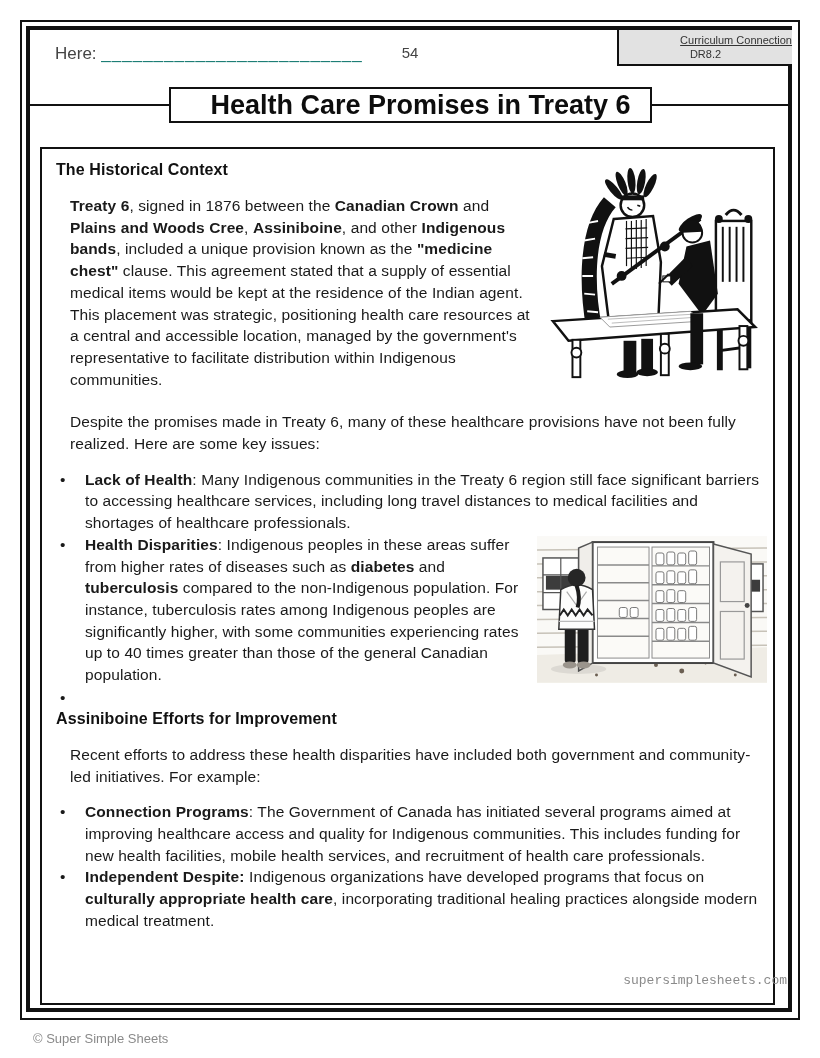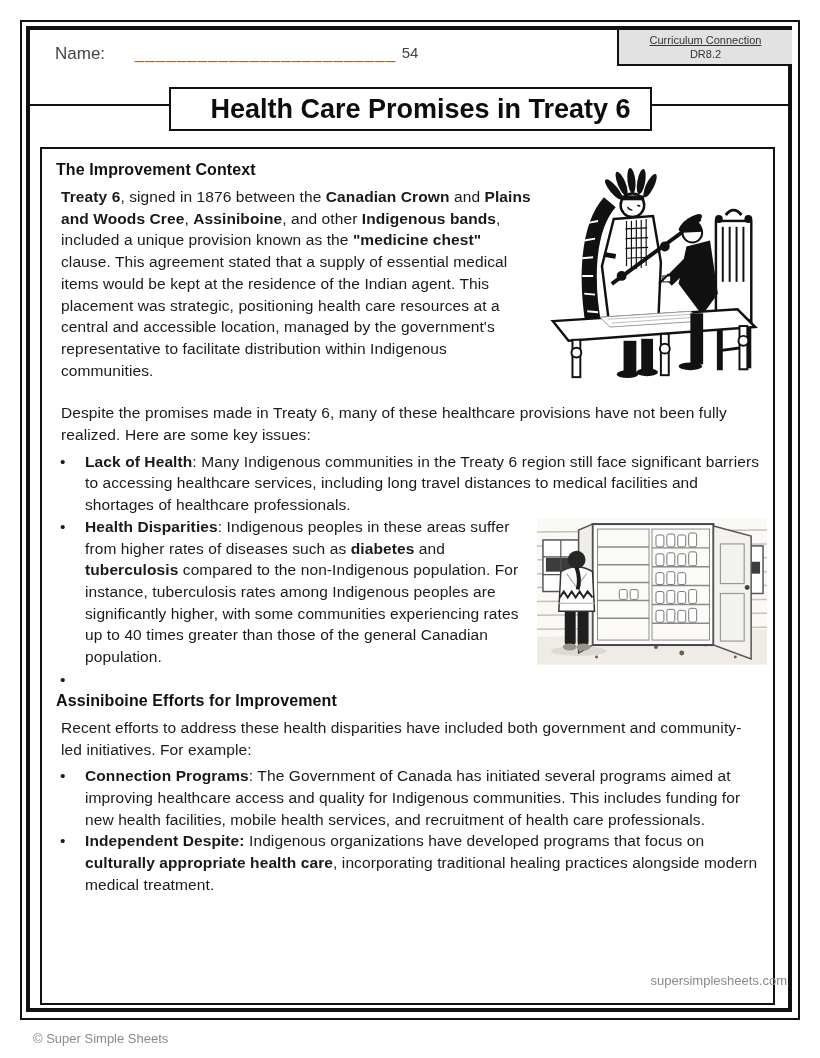--- a/index.html
+++ b/index.html
@@ -5,62 +5,62 @@
   html,body{margin:0;padding:0;background:#fff;}
   .page{position:relative;width:820px;height:1058px;background:#fff;
         font-family:"Liberation Sans",sans-serif;color:#1a1a1a;overflow:hidden;}
   
   .frame-outer{position:absolute;left:20px;top:20px;width:776px;height:996px;
                border:2px solid #111;}
   .frame-inner{position:absolute;left:26px;top:26px;width:758px;height:978px;
                border:4px solid #111;}
   
   .name-row{position:absolute;left:55px;top:44px;font-size:17px;color:#444;}
-  .name-blank{letter-spacing:1px;color:#a16207;margin-left:25px;}
+  .name-blank{letter-spacing:1px;color:#0f766e;}
   .page-num{position:absolute;left:0;top:44px;width:820px;text-align:center;
             font-size:15px;color:#444;}
   .curriculum-box{position:absolute;left:617px;top:30px;width:175px;height:36px;
                   background:#e2e2e2;border:2px solid #111;border-top:none;border-right:none;
                   box-sizing:border-box;text-align:center;font-size:11px;color:#333;
                   padding-top:3px;line-height:14px;}
-  .curriculum-box .cc-title{text-decoration:underline;}
+  .curriculum-box .cc-title{text-decoration:underline;text-align:right;}
   .header-rule{position:absolute;left:30px;top:104px;width:760px;height:2px;background:#111;}
-  .title-box{position:absolute;left:169px;top:87px;width:483px;height:44px;
+  .title-box{position:absolute;left:169px;top:87px;width:483px;height:36px;
              background:#fff;border:2px solid #111;box-sizing:border-box;z-index:2;
              display:flex;align-items:center;justify-content:center;
              font-size:27px;font-weight:bold;color:#0d0d0d;letter-spacing:0px;padding-left:20px;}
   
   .content-box{position:absolute;left:40px;top:147px;width:735px;height:858px;
                border:2px solid #111;box-sizing:border-box;
                padding:10px 6px 8px 14px;overflow:hidden;}
   .sec{clear:both;}
   .sec + .sec{margin-top:21px;}
   .sec-h{font-size:16px;font-weight:bold;margin:0;line-height:22px;color:#111;}
   .body-t{font-size:15.5px;line-height:21.7px;letter-spacing:0.1px;}
-  .para{margin:5px;}
+  .para{margin:14px;}
   .illu{float:right;background:#fff;}
   .illu-1{width:224px;height:220px;margin:4px 0 4px 8px;}
   .illu-2{width:230px;height:147px;margin:2px 0 4px 8px;}
   ul.blist{list-style:none;margin:0;padding:0;}
   ul.blist li{position:relative;padding-left:29px;margin:0;}
   ul.blist li .bdot{position:absolute;left:4px;top:0;}
   li.clear-img{clear:right;}
   
   .footer-l{position:absolute;left:33px;top:1031px;font-size:13px;color:#8a8a8a;}
-  .footer-r{position:absolute;right:33px;top:973px;font-size:13px;color:#8a8a8a;}
+  .footer-r{position:absolute;right:33px;top:973px;font-size:13px;color:#8a8a8a;font-family:Liberation Mono, monospace;}
 </style>
 </head>
 <body>
 
 <div class="page">
 
   <div class="frame-outer"></div>
   <div class="frame-inner"></div>
 
-  <div class="name-row"><span>Name:</span>
+  <div class="name-row"><span>Here:</span>
     <span class="name-blank">_________________________</span>
   </div>
   <div class="page-num">54</div>
 
   <div class="curriculum-box">
     <div class="cc-title">Curriculum Connection</div>
     <div>DR8.2</div>
   </div>
 
   <div class="header-rule"></div>
@@ -143,21 +143,21 @@
         <circle cx="204" cy="180" r="5" fill="#fff" stroke="#111" stroke-width="2"></circle>
 
         <rect x="82" y="180" width="13" height="32" fill="#111"></rect>
         <rect x="100" y="178" width="12" height="32" fill="#111"></rect>
         <ellipse cx="86" cy="214" rx="11" ry="4" fill="#111"></ellipse>
         <ellipse cx="106" cy="212" rx="11" ry="4" fill="#111"></ellipse>
 
         <rect x="150" y="152" width="13" height="52" fill="#111"></rect>
         <ellipse cx="150" cy="206" rx="12" ry="4" fill="#111"></ellipse>
       </svg>
-      <p class="sec-h">The Improvement Context</p>
+      <p class="sec-h">The Historical Context</p>
       <p class="para"><b>Treaty 6</b>, signed in 1876 between the <b>Canadian Crown</b> and <b>Plains and Woods Cree</b>, <b>Assiniboine</b>, and other <b>Indigenous bands</b>, included a unique provision known as the <b>"medicine chest"</b> clause. This agreement stated that a supply of essential medical items would be kept at the residence of the Indian agent. This placement was strategic, positioning health care resources at a central and accessible location, managed by the government's representative to facilitate distribution within Indigenous communities.</p>
     </div>
 
     <div class="sec">
       <p class="para">Despite the promises made in Treaty 6, many of these healthcare provisions have not been fully realized. Here are some key issues:</p>
       <ul class="blist">
         <li>
           <span class="bdot">•</span>
           <span><b>Lack of Health</b>:  Many Indigenous communities in the Treaty 6 region still face significant barriers to accessing healthcare services, including long travel distances to medical facilities and shortages of healthcare professionals.</span>
         </li>

